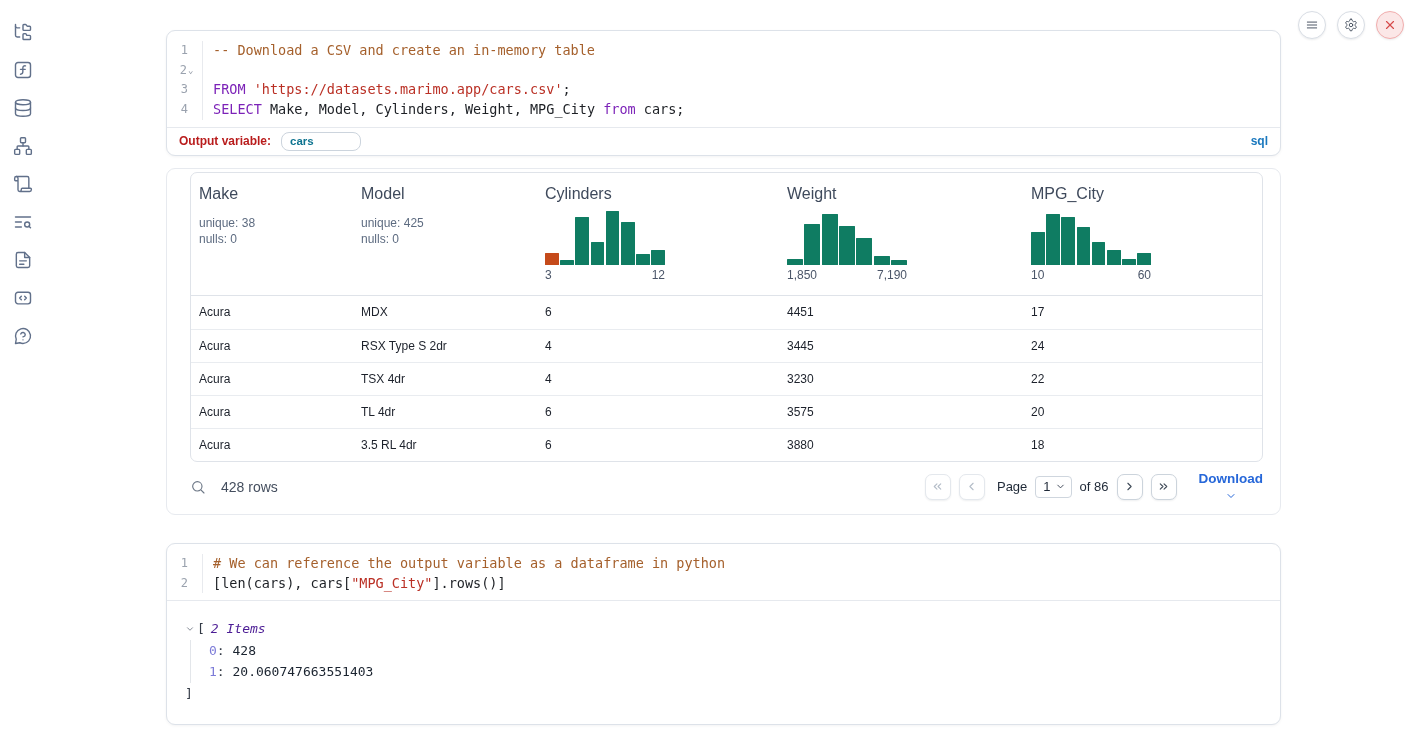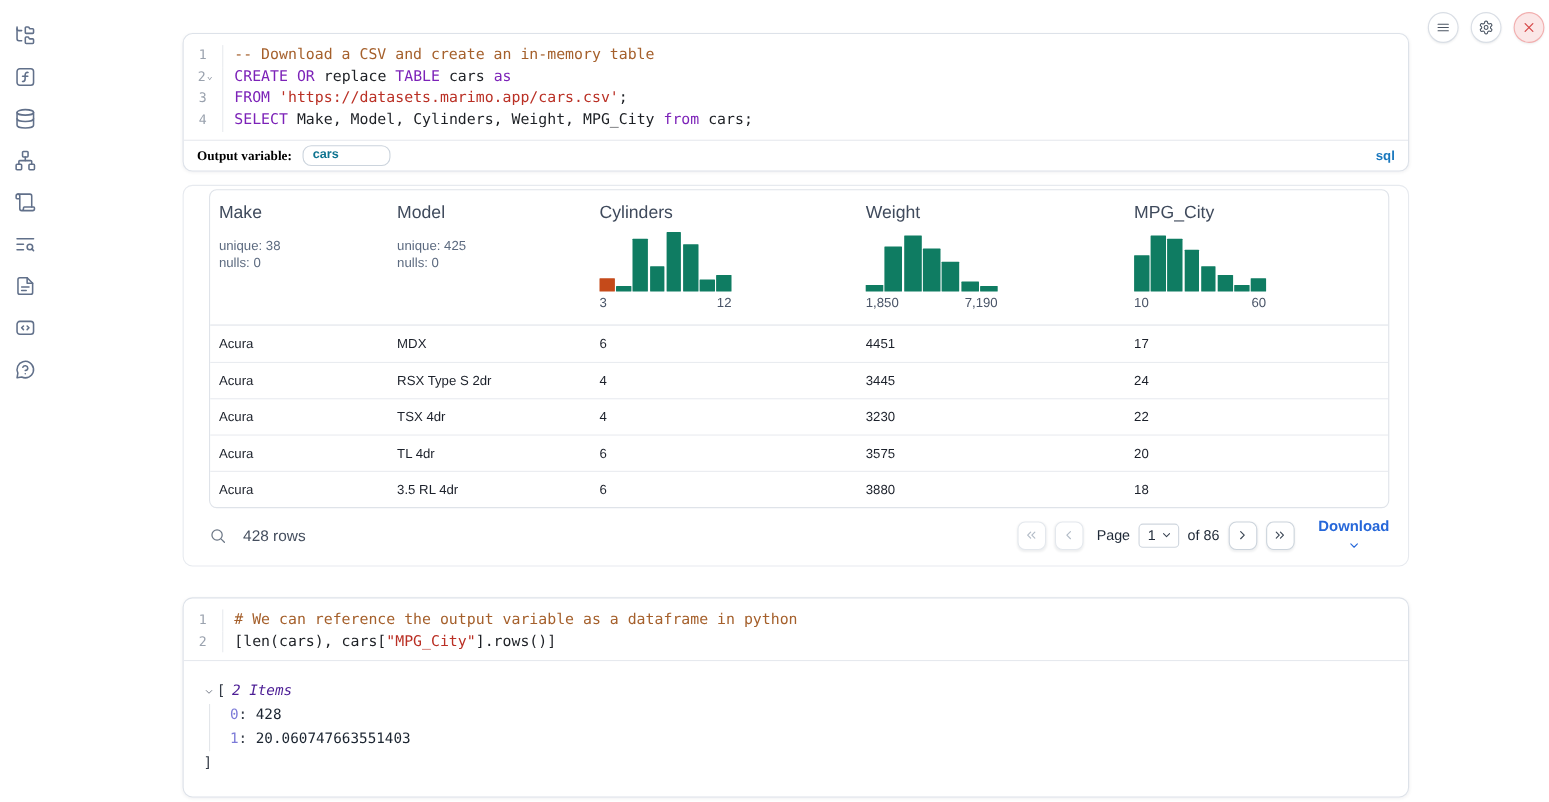--- a/index.html
+++ b/index.html
@@ -36,21 +36,21 @@
   .ln .fold { width:11px; color:#8b93a0; font-size:9px; line-height:9px; margin-left:1px; cursor:pointer; }
   .ln .nofold { width:11px; }
   .ct { padding-left:10px; white-space:pre; color:#1d2025; }
   .tk-kw { color:#7c22b8; }
   .tk-cm { color:#a5602c; }
   .tk-str { color:#ba3025; }
   .tk-df { color:#1d2025; }
 
   .cell-footer { border-top:1px solid #e6e9ee; display:flex; align-items:center;
     height:28px; padding:0 12px; }
-  .ov-label { color:#000000; font-size:12px; font-weight:bold;font-family:Liberation Serif, serif; }
+  .ov-label { color:#b91c1c; font-size:12px; font-weight:bold; }
   .ov-input { margin-left:10px; width:80px; height:19px; border:1px solid #ccd4dd;
     border-radius:8px; color:#0e7490; font-size:11.5px; font-weight:bold;
     padding:2px 8px 0 8px; cursor:text; }
   .lang-badge { margin-left:auto; color:#1a78be; font-size:12px; font-weight:bold; cursor:pointer; }
 
   
   .output-card { margin-top:12px; border:1px solid #e7eaef; border-radius:9px; background:#fff;
     padding:3px 17px 12px 23px; }
   .data-table { border:1px solid #dfe3e9; border-radius:7px; overflow:hidden; }
   .t-header { display:grid; grid-template-columns:162px 184px 242px 244px 1fr;
@@ -229,21 +229,20 @@
             <span class="num">1</span>
             <span class="nofold"></span>
           </span>
           <span class="ct"><span class="tk-cm">-- Download a CSV and create an in-memory table</span></span>
         </div>
         <div class="cl">
           <span class="ln">
             <span class="num">2</span>
             <span class="fold">⌄</span>
           </span>
-          <span class="ct"><span class="tk-kw">CREATE</span><span class="tk-df"> </span><span class="tk-kw">OR</span><span class="tk-df"> replace </span><span class="tk-kw">TABLE</span><span class="tk-df"> cars </span><span class="tk-kw">as</span></span>
         </div>
         <div class="cl">
           <span class="ln">
             <span class="num">3</span>
             <span class="nofold"></span>
           </span>
           <span class="ct"><span class="tk-kw">FROM</span><span class="tk-df"> </span><span class="tk-str">'https://datasets.marimo.app/cars.csv'</span><span class="tk-df">;</span></span>
         </div>
         <div class="cl">
           <span class="ln">

